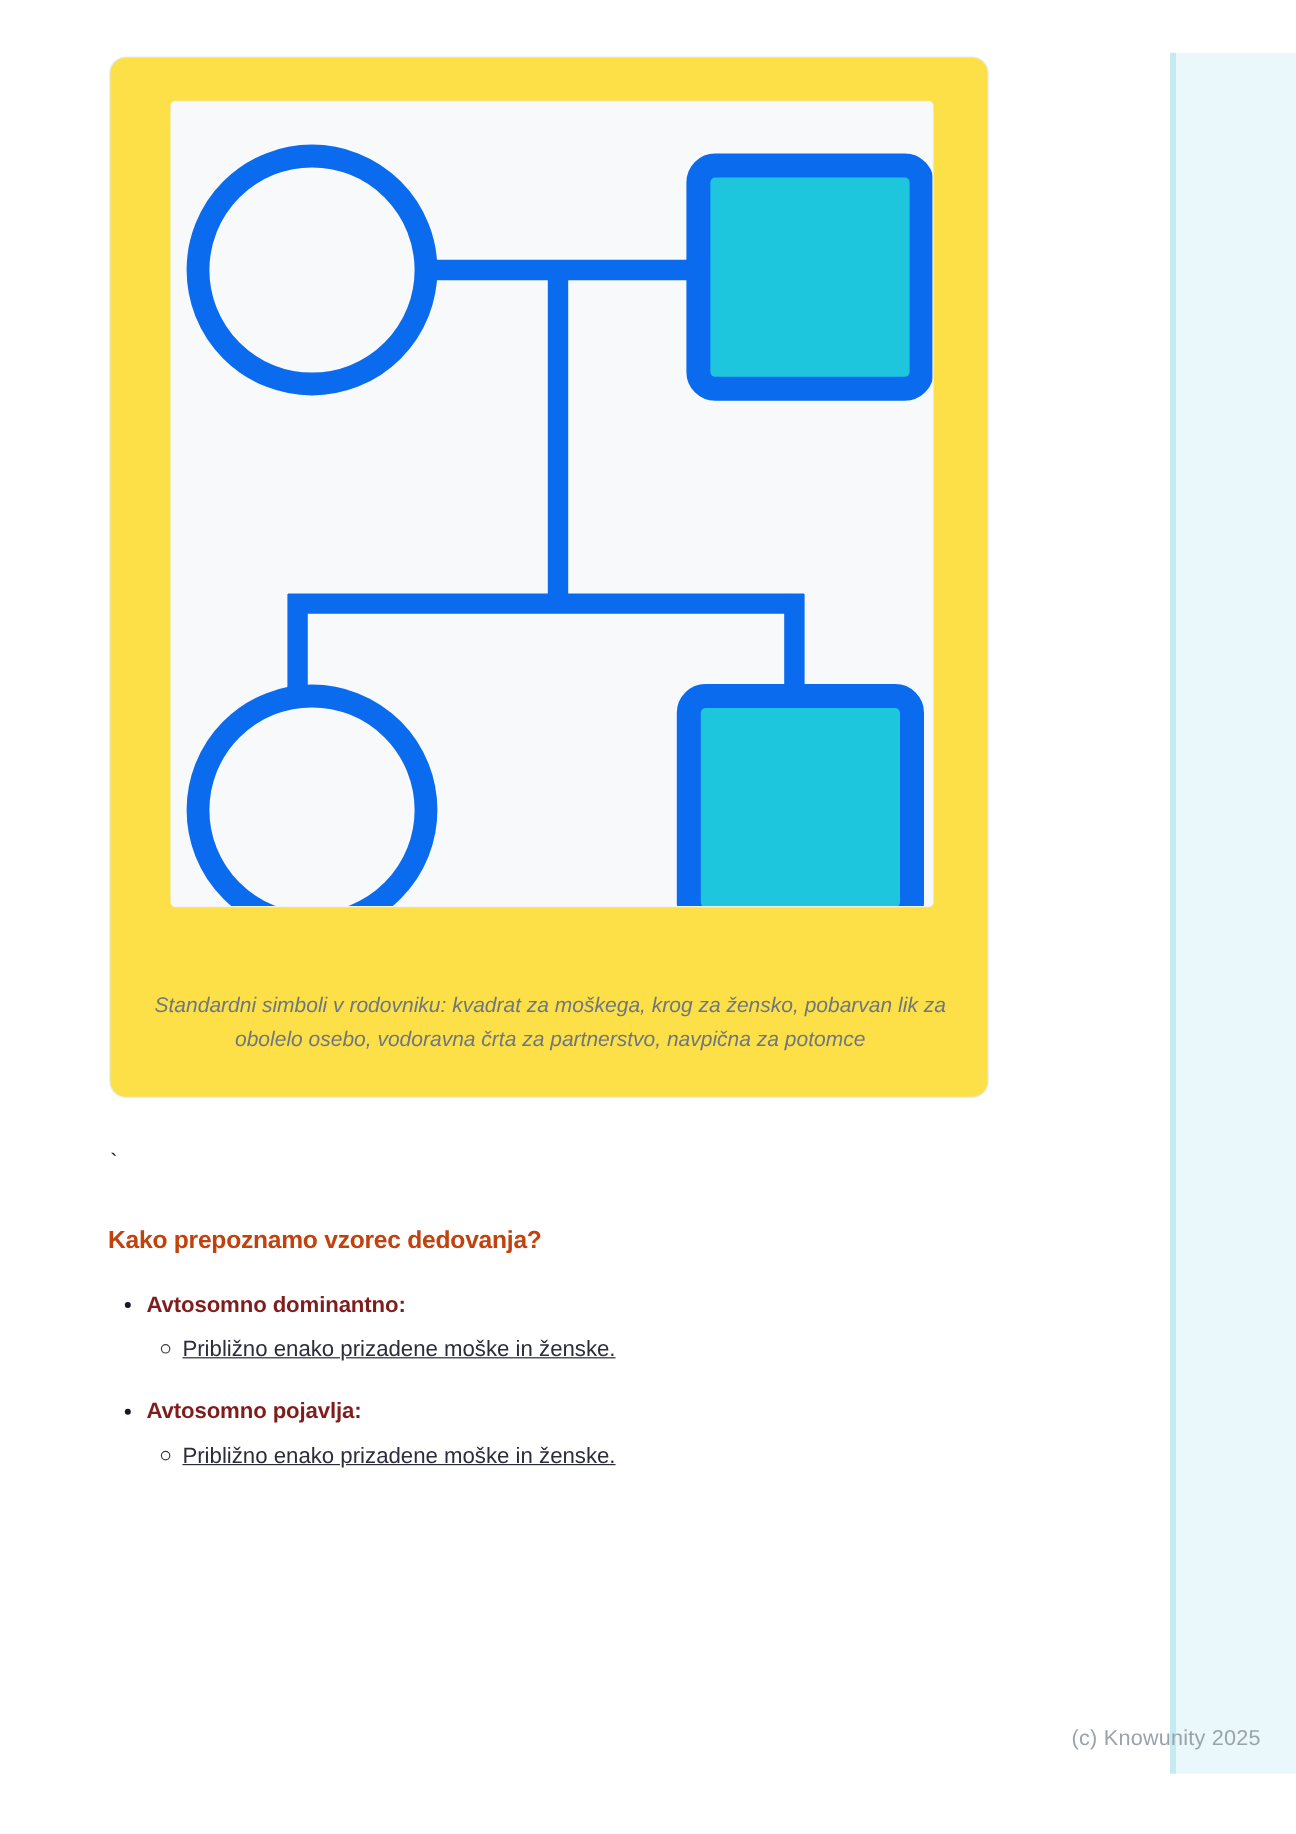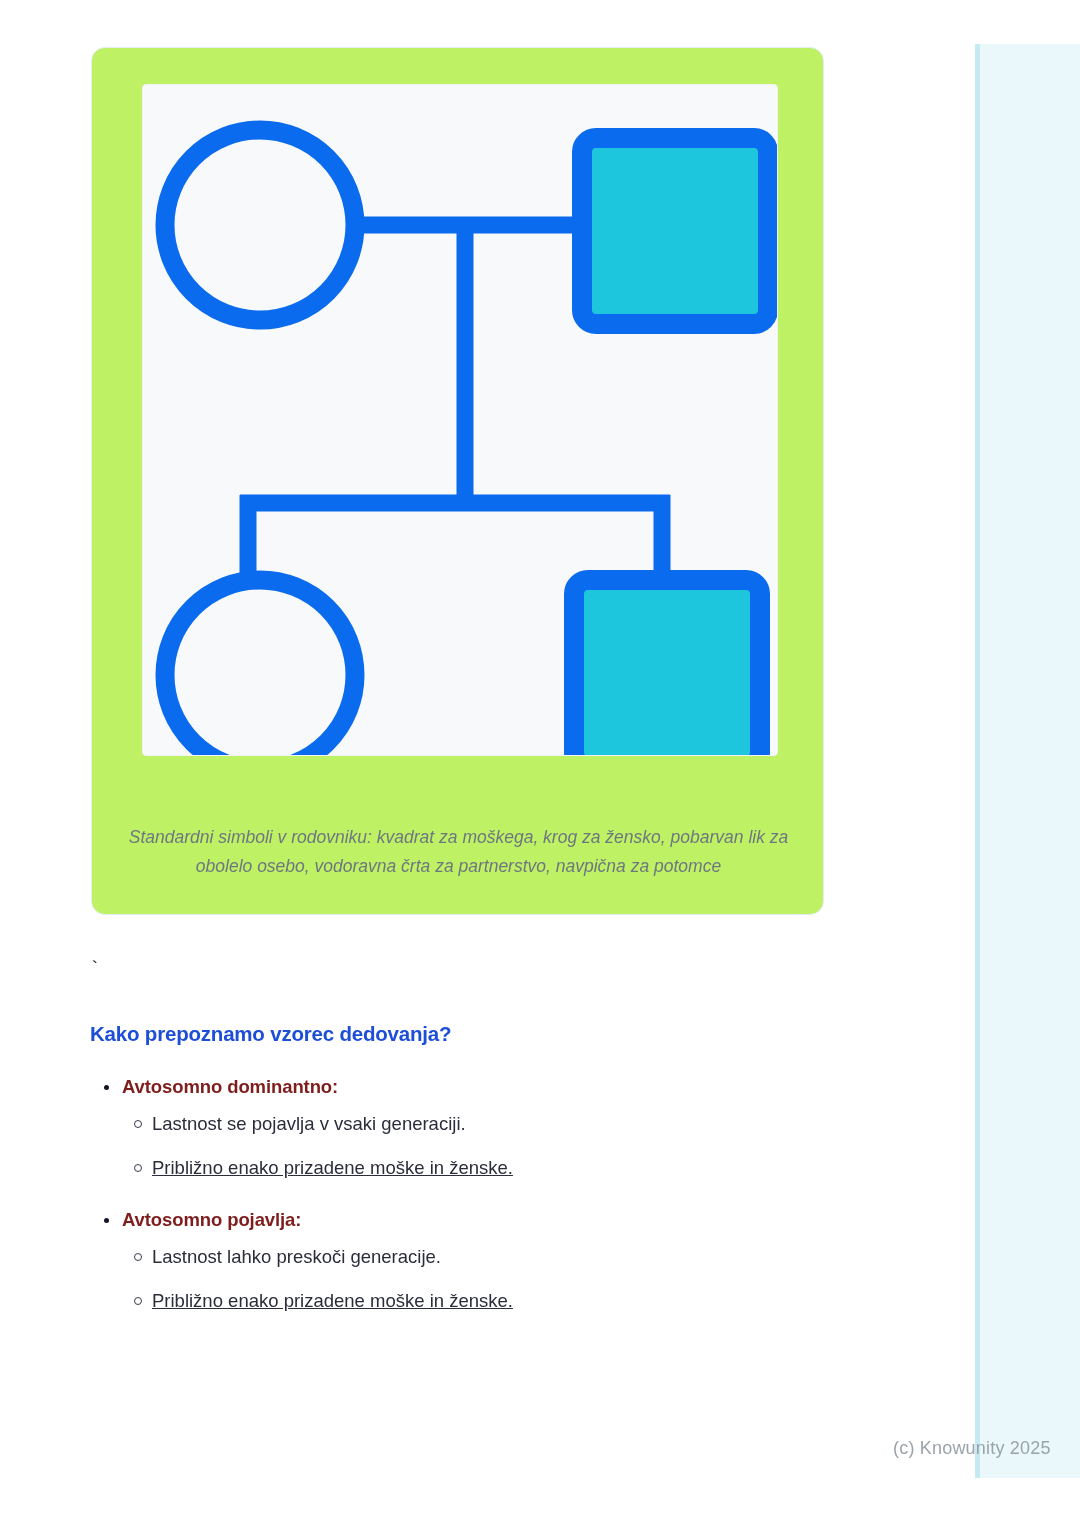--- a/index.html
+++ b/index.html
@@ -36,21 +36,21 @@
     background: #c5eaf2;
   }
 
   
   #figure-card {
     position: absolute;
     left: 91px;
     top: 47px;
     width: 733px;
     height: 868px;
-    background: #bef264;
+    background: #fde047;
     border: 1px solid #e3eef2;
     border-radius: 14px;
   }
   #figure-image-box {
     position: absolute;
     left: 50px;
     top: 36px;
     width: 636px;
     height: 672px;
     background: #f7f9fa;
@@ -86,21 +86,21 @@
     font-family: "Liberation Mono", "DejaVu Sans Mono", monospace;
   }
 
   #section-heading {
     position: absolute;
     left: 90px;
     top: 1022px;
     font-size: 20.5px;
     font-weight: bold;
     letter-spacing: -0.2px;
-    color: #1d4ed8;
+    color: #c2410c;
   }
 
   #content-list {
     position: absolute;
     left: 90px;
     top: 1072px;
     width: 790px;
     margin: 0;
     padding: 0;
     list-style: none;
@@ -205,27 +205,25 @@
 
 <div id="stray-backtick">`</div>
 
 <div id="section-heading">Kako prepoznamo vzorec dedovanja?</div>
 
 <ul id="content-list">
 
   <li class="group">
     <div class="group-title">Avtosomno dominantno:</div>
     <ul class="sub-list">
-      <li class="sub-item">Lastnost se pojavlja v vsaki generaciji.</li>
       <li class="sub-item">Približno enako prizadene moške in ženske.</li>
     </ul>
   </li>
 
   <li class="group">
     <div class="group-title">Avtosomno pojavlja:</div>
     <ul class="sub-list">
-      <li class="sub-item">Lastnost lahko preskoči generacije.</li>
       <li class="sub-item">Približno enako prizadene moške in ženske.</li>
     </ul>
   </li>
 </ul>
 
 <div id="watermark">(c) Knowunity 2025</div>
 
 </body></html>

